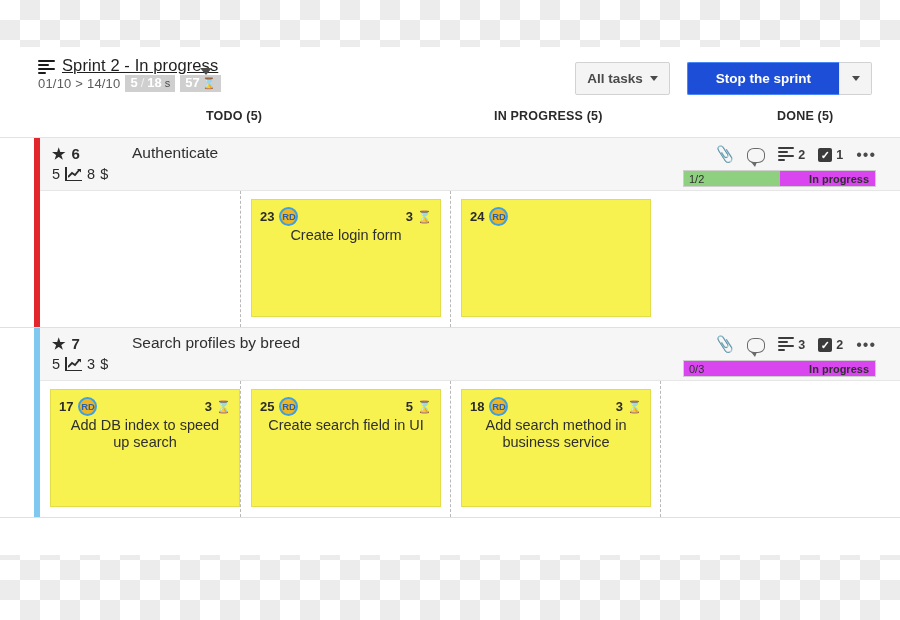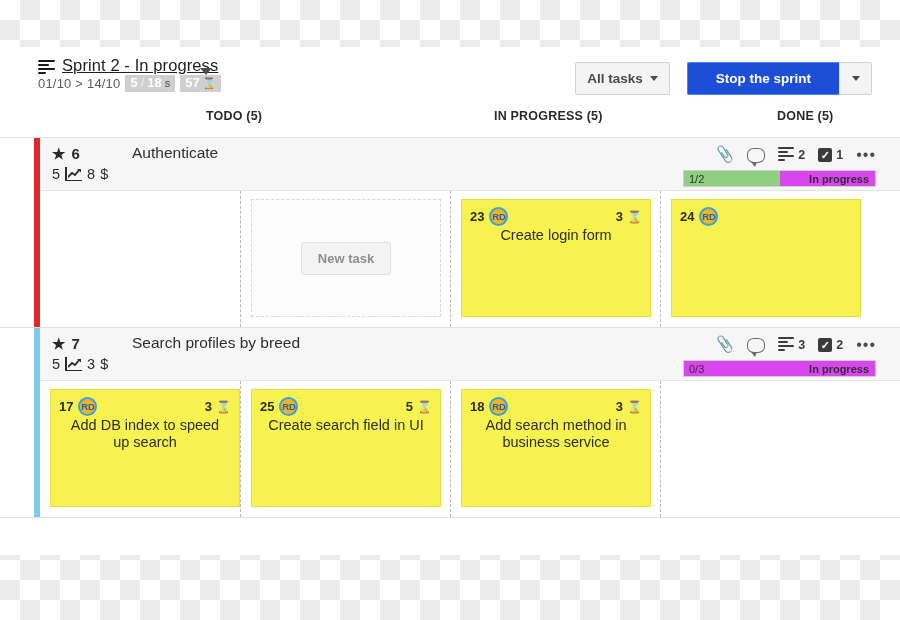--- a/index.html
+++ b/index.html
@@ -512,25 +512,20 @@
         <span class="progress-fill" style="width:50%;background:#8ed07f"></span>
         <span class="progress-count">1/2</span>
         <span class="progress-status">In progress</span>
       </div>
     </div>
 
     <div class="lane">
       <div class="lane-col c1">
         <div class="empty-col"></div>
       </div>
-      <div class="lane-col c2">
-        <div class="dropzone">
-          <div class="newtask-btn">New task</div>
-        </div>
-      </div>
       <div class="lane-col c3">
         <div class="card">
           <div class="card-top">
             <span class="card-left">
               <span class="card-num">23</span>
               <span class="avatar">RD</span>
             </span>
             <span class="card-est">
               <span>3</span>
               <span class="hg">⌛</span>

